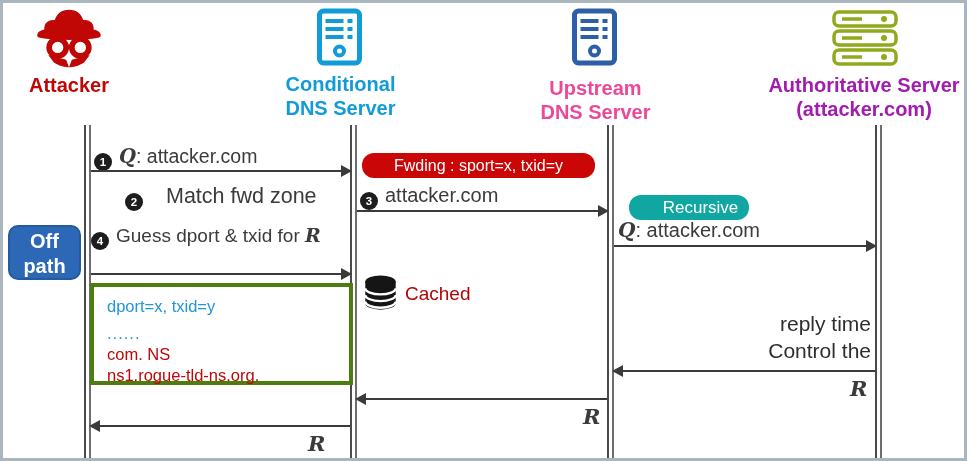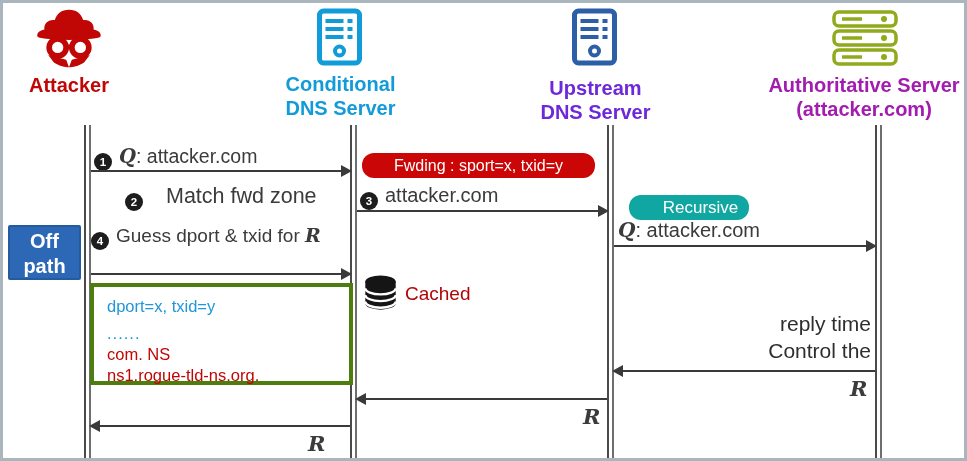--- a/index.html
+++ b/index.html
@@ -6,21 +6,21 @@
   #stage{
     position:relative; width:967px; height:461px; box-sizing:border-box;
     background:#ffffff; border:3px solid #a9b6bd; overflow:hidden;
     font-family:"Liberation Sans", sans-serif; color:#3b3b3b;
   }
   .abs{position:absolute;}
   
   .actor-label{position:absolute; font-weight:bold; text-align:center; font-size:20px; line-height:24px; white-space:nowrap;}
   .attacker-c{color:#c10606;}
   .cond-c{color:#119bd9;}
-  .up-c{color:#6d28d9;}
+  .up-c{color:#ec4899;}
   .auth-c{color:#a21caf;}
   
   .lifeline{position:absolute; top:122px; height:334px; width:3px;
     border-left:2px solid #4a4a4a; border-right:2px solid #6e6e6e;}
   
   .arrow{position:absolute; height:0; border-top:2.5px solid #3a3a3a;}
   .head-r{position:absolute; right:-2px; top:-7px; width:0; height:0;
     border-top:6px solid transparent; border-bottom:6px solid transparent; border-left:11px solid #3a3a3a;}
   .head-l{position:absolute; left:-2px; top:-7px; width:0; height:0;
     border-top:6px solid transparent; border-bottom:6px solid transparent; border-right:11px solid #3a3a3a;}
@@ -29,21 +29,21 @@
   .num{display:inline-flex; width:18px; height:18px; border-radius:50%; background:#1d1d1d; color:#fff;
     font-size:11.5px; font-weight:bold; align-items:center; justify-content:center;
     vertical-align:-3px; margin-right:7px;}
   .qr{font-family:"DejaVu Serif", serif; font-style:italic; font-weight:bold;}
   .r-label{position:absolute; font-family:"DejaVu Serif", serif; font-style:italic; font-weight:bold;
     font-size:21px; color:#3b3b3b;}
   
   .badge{position:absolute; color:#fff; text-align:center; border-radius:12px; box-sizing:border-box;}
   .fwd-badge{background:#cb0606; font-size:16px; line-height:25px; width:233px; height:25px;}
   .rec-badge{background:#10a7a3; font-size:17px; line-height:25px; width:120px; height:25px;}
-  .offpath{background:#2c68b5; border:2px solid #245a9e; border-radius:2px; width:73px; height:55px;
+  .offpath{background:#2c68b5; border:2px solid #245a9e; border-radius:10px; width:73px; height:55px;
     font-weight:bold; font-size:20px; line-height:25px; text-align:center; color:#fff; box-sizing:border-box; padding-top:2px;}
   
   .payload-box{position:absolute; left:87px; top:280px; width:263px; height:102px; box-sizing:border-box;
     border:4px solid #4d7c0f; background:#fff; font-size:16.5px; line-height:21px; padding:9px 0 0 13px;}
   .pay-blue{color:#2196d9;}
   .pay-red{color:#c10606;}
   .dots{letter-spacing:1px; margin-top:6px;}
   .cached-label{position:absolute; left:402px; top:280px; font-size:19px; color:#b00606;}
   .control-note{position:absolute; left:668px; top:307px; width:200px; text-align:right;
     font-size:21px; line-height:27px; color:#2e2e2e;}

